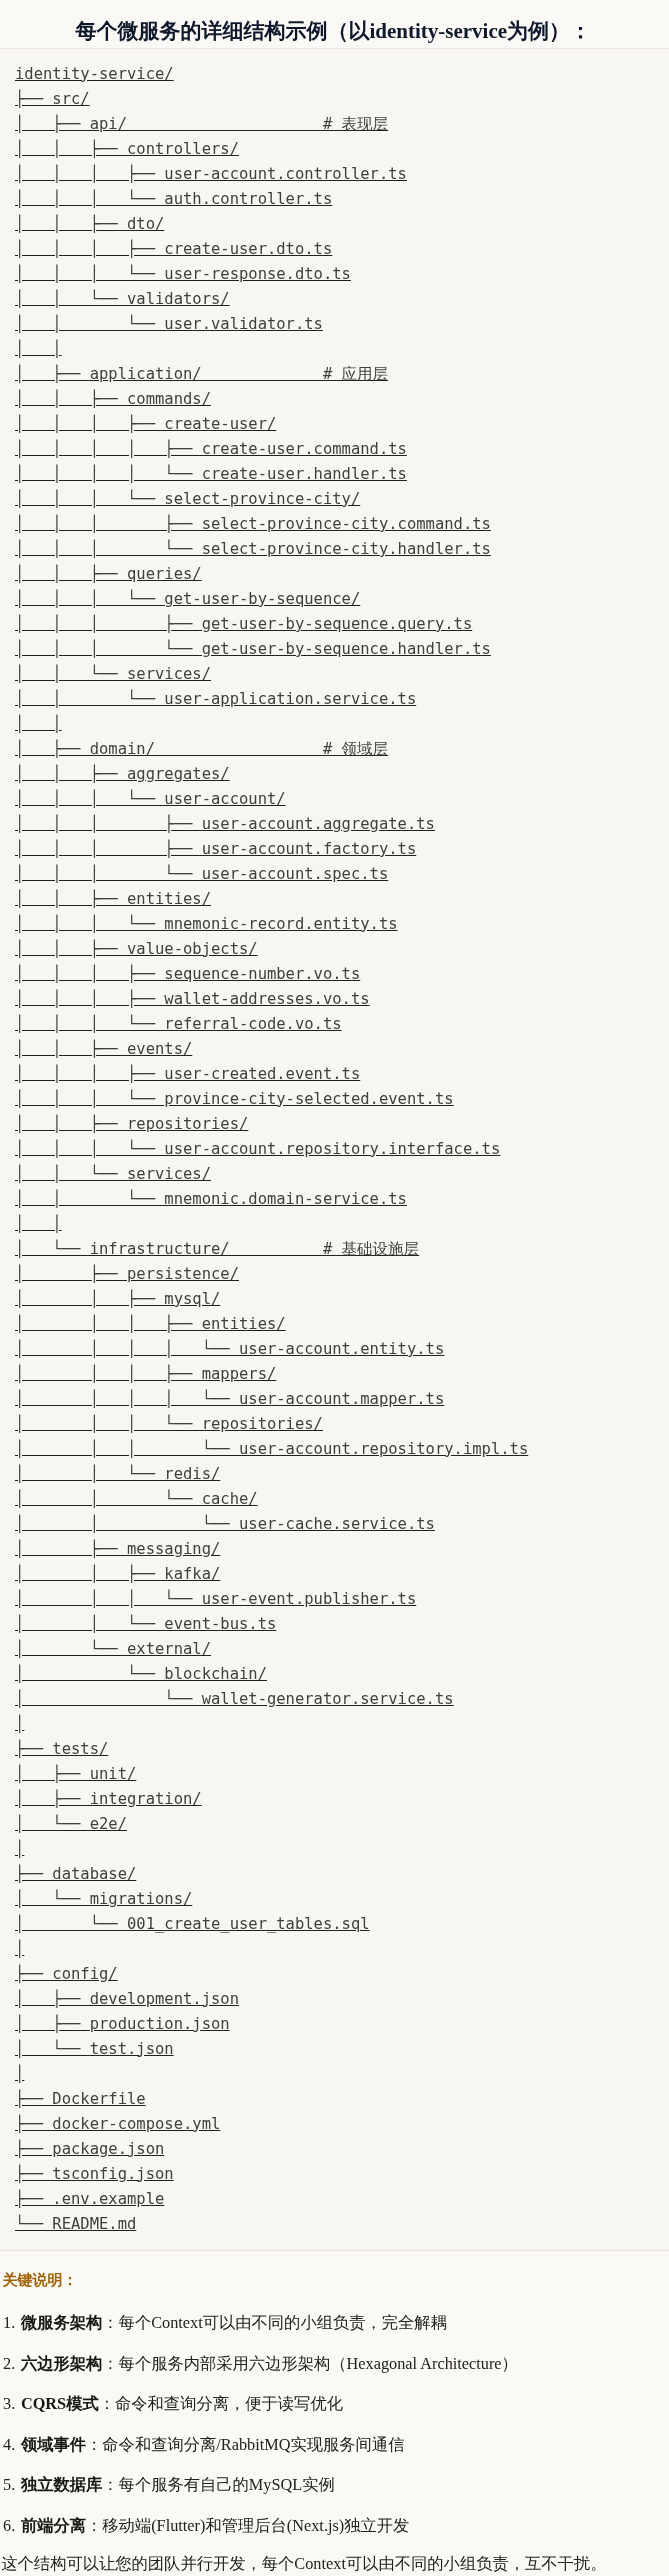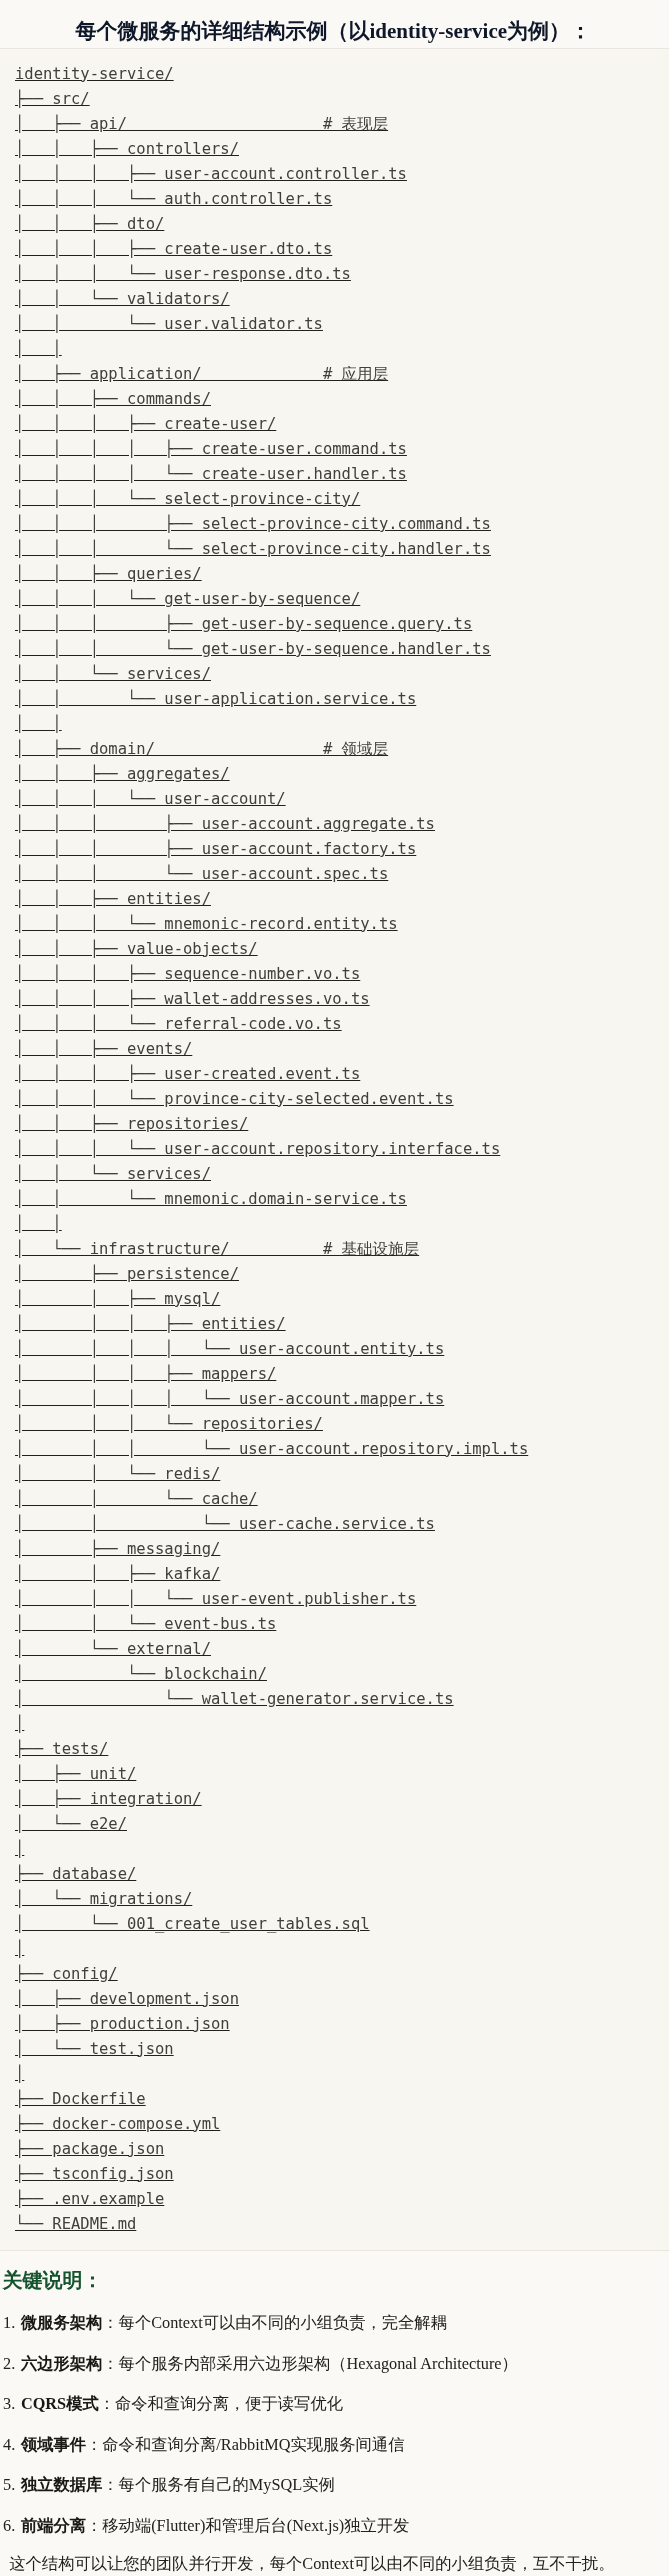--- a/index.html
+++ b/index.html
@@ -37,44 +37,43 @@
     margin: 0;
     font-family: "DejaVu Sans Mono", monospace;
     font-size: 15.5px;
     line-height: 25px;
     color: #403f39;
     white-space: pre;
   }
 
   h2.notes-heading {
     margin: 17.5px 0 0 2.5px;
-    font-size: 20px;
+    font-size: 15px;
     line-height: 24px;
     font-weight: bold;
-    color: #14532d;
+    color: #a16207;
   }
 
   .note {
     display: flex;
     align-items: baseline;
     margin: 20.6px 0 0 3.1px;
     font-size: 16.3px;
     line-height: 20px;
     color: #23211c;
   }
   .note-num { flex: 0 0 auto; margin-right: 5.6px; }
   .note-body { flex: 1 1 auto; }
   .note-term { font-weight: bold; color: #191813; }
 
   p.closing {
     margin: 18px 0 0 1.3px;
     font-size: 16.3px;
     line-height: 20px;
     color: #23211c;
-    padding-left: 8px;
   }
 </style>
 </head>
 <body>
 
 <div class="doc">
 
   <h1 class="page-title">每个微服务的详细结构示例（以identity-service为例）：</h1>
 
   <section class="code-block">

